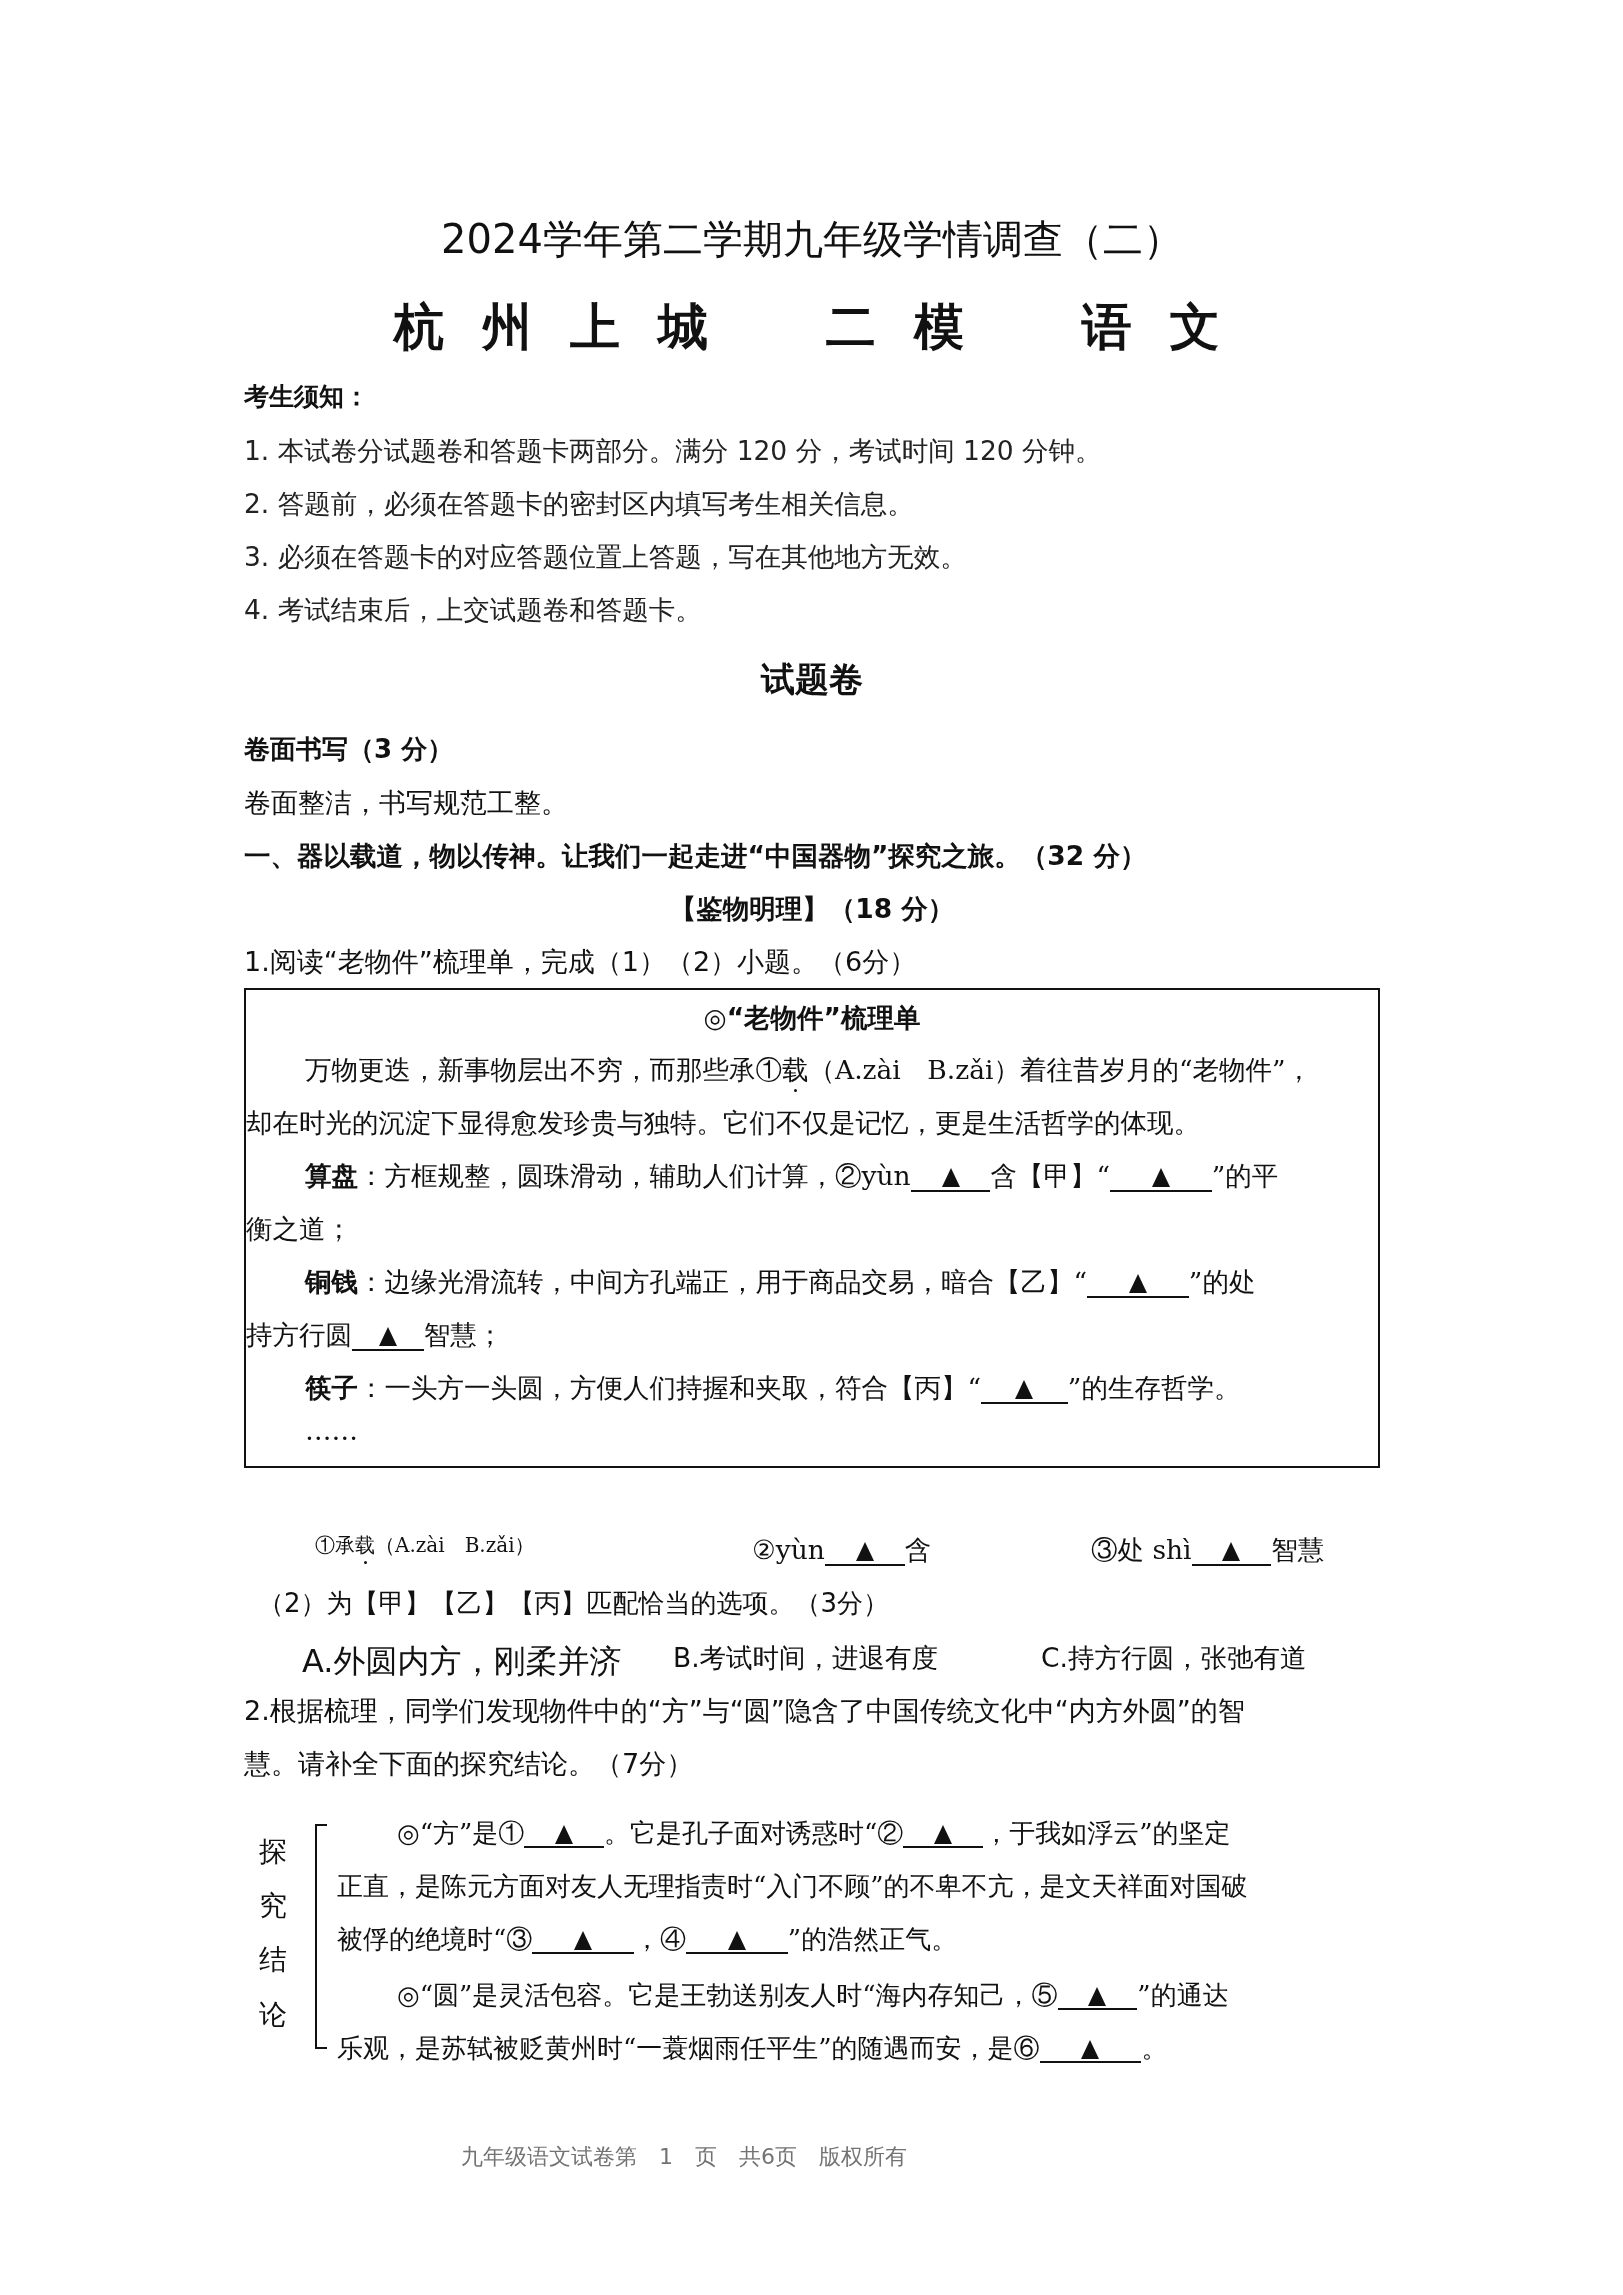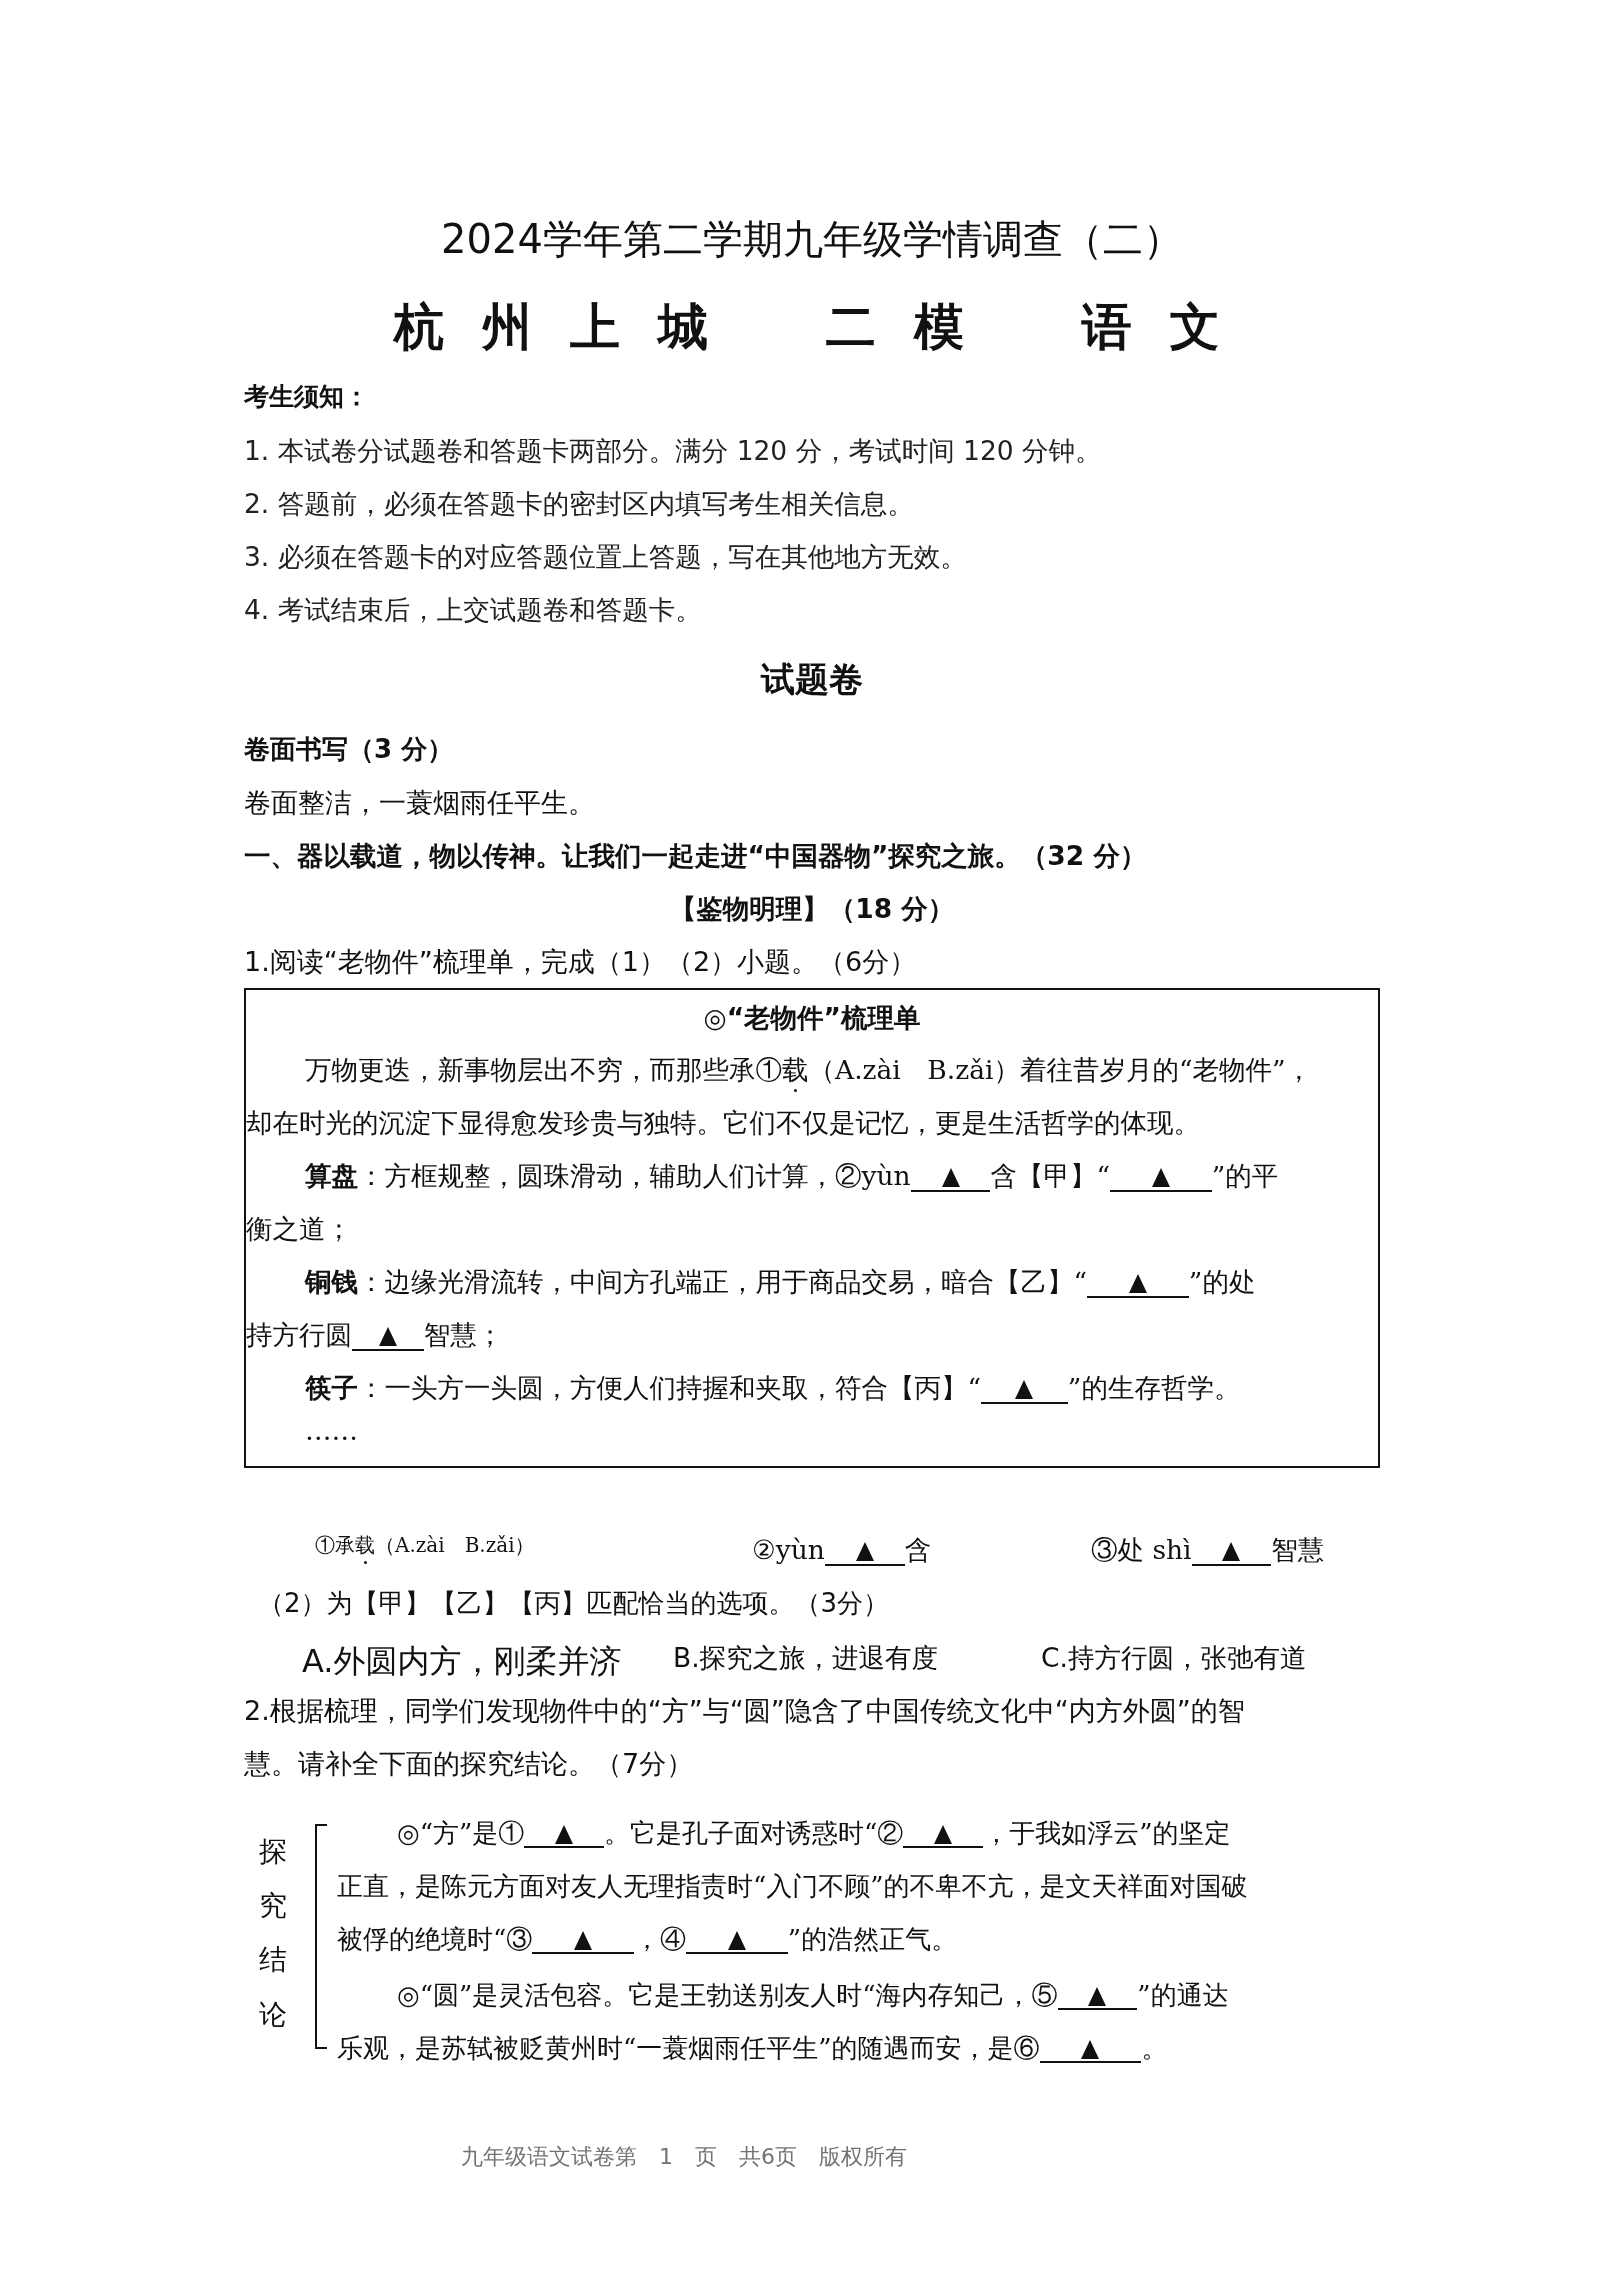--- a/index.html
+++ b/index.html
@@ -50,21 +50,21 @@
 
   <div class="abs notice-h sans">考生须知：</div>
   <div class="abs notice sans" style="top:433px">1. 本试卷分试题卷和答题卡两部分。满分 120 分，考试时间 120 分钟。</div>
   <div class="abs notice sans" style="top:486px">2. 答题前，必须在答题卡的密封区内填写考生相关信息。</div>
   <div class="abs notice sans" style="top:539px">3. 必须在答题卡的对应答题位置上答题，写在其他地方无效。</div>
   <div class="abs notice sans" style="top:592px">4. 考试结束后，上交试题卷和答题卡。</div>
 
   <div class="abs sec-title sans">试题卷</div>
 
   <div class="abs line sans bold" style="top:732px;font-size:26px">卷面书写（3 分）</div>
-  <div class="abs line sans" style="top:785px">卷面整洁，一蓑烟雨任平生。</div>
+  <div class="abs line sans" style="top:785px">卷面整洁，书写规范工整。</div>
 
   <div class="abs line sans bold" style="top:838px;font-size:26.5px">一、器以载道，物以传神。让我们一起走进“中国器物”探究之旅。（32 分）</div>
   <div class="abs center sans bold" style="top:891px;font-size:26.5px">【鉴物明理】（18 分）</div>
   <div class="abs line sans" style="top:944px">1.阅读“老物件”梳理单，完成（1）（2）小题。（6分）</div>
 
   <div class="box">
     <div class="abs sans bold" style="left:0;width:1132px;text-align:center;top:10.3px;font-size:26.5px">◎“老物件”梳理单</div>
 
     <div class="abs kai" style="left:59px;top:62px">
       <span>万物更迭，新事物层出不穷，而那些承①</span><span class="dotted">载</span><span>（A.zài　B.zǎi）着往昔岁月的“老物件”，</span>
@@ -94,21 +94,21 @@
   </div>
   <div class="abs serif" style="left:752px;top:1532px;font-size:26.5px">
     <span>②yùn</span><span class="blank" style="width:74px"><span class="tri"></span></span><span>含</span>
   </div>
   <div class="abs serif" style="left:1091px;top:1532px;font-size:26.5px">
     <span>③处 shì</span><span class="blank" style="width:74px"><span class="tri"></span></span><span>智慧</span>
   </div>
 
   <div class="abs line sans" style="left:258px;top:1586px;font-size:26px">（2）为【甲】【乙】【丙】匹配恰当的选项。（3分）</div>
   <div class="abs sans" style="left:302px;top:1640px;font-size:32px">A.外圆内方，刚柔并济</div>
-  <div class="abs sans" style="left:673px;top:1640px;font-size:26.5px">B.探究之旅，进退有度</div>
+  <div class="abs sans" style="left:673px;top:1640px;font-size:26.5px">B.考试时间，进退有度</div>
   <div class="abs sans" style="left:1041px;top:1640px;font-size:26.5px">C.持方行圆，张弛有道</div>
 
   <div class="abs line sans" style="top:1693px;font-size:27px">2.根据梳理，同学们发现物件中的“方”与“圆”隐含了中国传统文化中“内方外圆”的智</div>
   <div class="abs line sans" style="top:1746px;font-size:27px">慧。请补全下面的探究结论。（7分）</div>
 
   <div class="vlabel serif" style="top:1833px">探</div>
   <div class="vlabel serif" style="top:1887px">究</div>
   <div class="vlabel serif" style="top:1941px">结</div>
   <div class="vlabel serif" style="top:1996px">论</div>
   <div class="bracket"></div>

